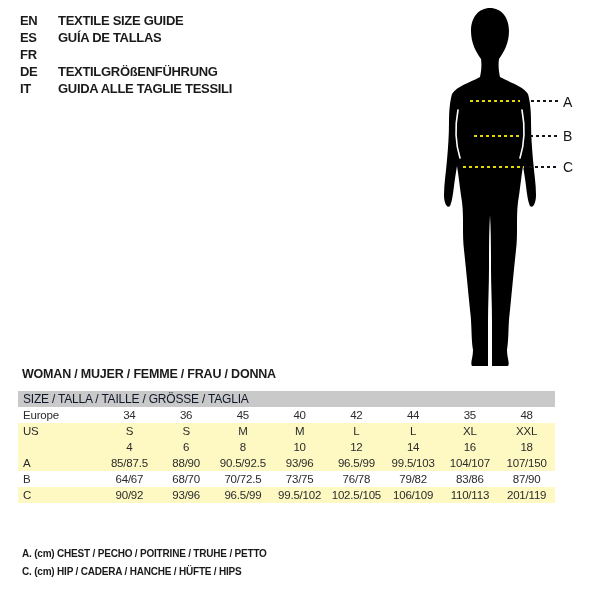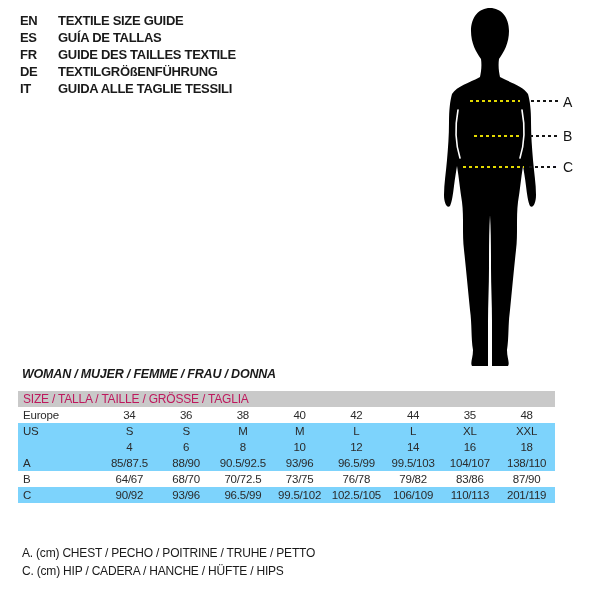--- a/index.html
+++ b/index.html
@@ -26,55 +26,54 @@
     background:repeating-linear-gradient(90deg,#141414 0 3px,transparent 3px 6px);}
   .leader-a{left:531px;top:100px;width:27px;}
   .leader-b{left:530px;top:135px;width:28px;}
   .leader-c{left:529px;top:166px;width:29px;}
   .marker{position:absolute;font-size:14px;color:#141414;line-height:14px;}
   .marker-a{left:563px;top:95px;}
   .marker-b{left:563px;top:129px;}
   .marker-c{left:563px;top:160px;}
 
   
-  .woman-title{position:absolute;left:22px;top:367px;font-weight:bold;font-size:12.5px;letter-spacing:-0.2px;white-space:nowrap;font-style:italic;}
+  .woman-title{position:absolute;left:22px;top:367px;font-weight:bold;font-size:12.5px;letter-spacing:-0.2px;white-space:nowrap;}
 
   
   .size-table{position:absolute;left:18px;top:391px;width:537px;
     border-collapse:collapse;table-layout:fixed;
     font-size:11.5px;letter-spacing:-0.2px;color:#2b2b2b;}
   .size-table col.label-col{width:83px;}
   .size-table th.table-head{
     background:#c9c9c9;text-align:left;font-weight:normal;
-    font-size:12px;color:#be185d;height:16px;padding:0 0 0 5px;}
+    font-size:12px;color:#0f172a;height:16px;padding:0 0 0 5px;}
   .size-table td{height:16px;padding:0;text-align:center;white-space:nowrap;overflow:hidden;}
   .size-table td.row-label{text-align:left;padding-left:5px;}
-  .size-table tr.shaded{background:#7dd3fc;}
-
-  
-  .legend{position:absolute;left:22px;top:545px;font-weight:normal;font-size:12px;
+  .size-table tr.shaded{background:#fef9c3;}
+
+  
+  .legend{position:absolute;left:22px;top:545px;font-weight:bold;font-size:10px;
     line-height:17.5px;letter-spacing:-0.2px;white-space:nowrap;}
 </style>
 </head>
 <body>
 
 <div class="canvas">
 
   <div class="lang-block">
     <div class="lang-row">
       <span class="lang-code">EN</span>
       <span class="lang-text">TEXTILE SIZE GUIDE</span>
     </div>
     <div class="lang-row">
       <span class="lang-code">ES</span>
       <span class="lang-text">GUÍA DE TALLAS</span>
     </div>
     <div class="lang-row">
       <span class="lang-code">FR</span>
-      <span class="lang-text">GUIDE DES TAILLES TEXTILE</span>
     </div>
     <div class="lang-row">
       <span class="lang-code">DE</span>
       <span class="lang-text">TEXTILGRÖßENFÜHRUNG</span>
     </div>
     <div class="lang-row">
       <span class="lang-code">IT</span>
       <span class="lang-text">GUIDA ALLE TAGLIE TESSILI</span>
     </div>
   </div>
@@ -152,21 +151,21 @@
     <thead>
       <tr>
         <th class="table-head" colspan="9">SIZE / TALLA / TAILLE / GRÖSSE / TAGLIA</th>
       </tr>
     </thead>
     <tbody>
       <tr>
         <td class="row-label">Europe</td>
         <td>34</td>
         <td>36</td>
-        <td>38</td>
+        <td>45</td>
         <td>40</td>
         <td>42</td>
         <td>44</td>
         <td>35</td>
         <td>48</td>
       </tr>
       <tr class="shaded">
         <td class="row-label">US</td>
         <td>S</td>
         <td>S</td>
@@ -190,21 +189,21 @@
       </tr>
       <tr class="shaded">
         <td class="row-label">A</td>
         <td>85/87.5</td>
         <td>88/90</td>
         <td>90.5/92.5</td>
         <td>93/96</td>
         <td>96.5/99</td>
         <td>99.5/103</td>
         <td>104/107</td>
-        <td>138/110</td>
+        <td>107/150</td>
       </tr>
       <tr>
         <td class="row-label">B</td>
         <td>64/67</td>
         <td>68/70</td>
         <td>70/72.5</td>
         <td>73/75</td>
         <td>76/78</td>
         <td>79/82</td>
         <td>83/86</td>

